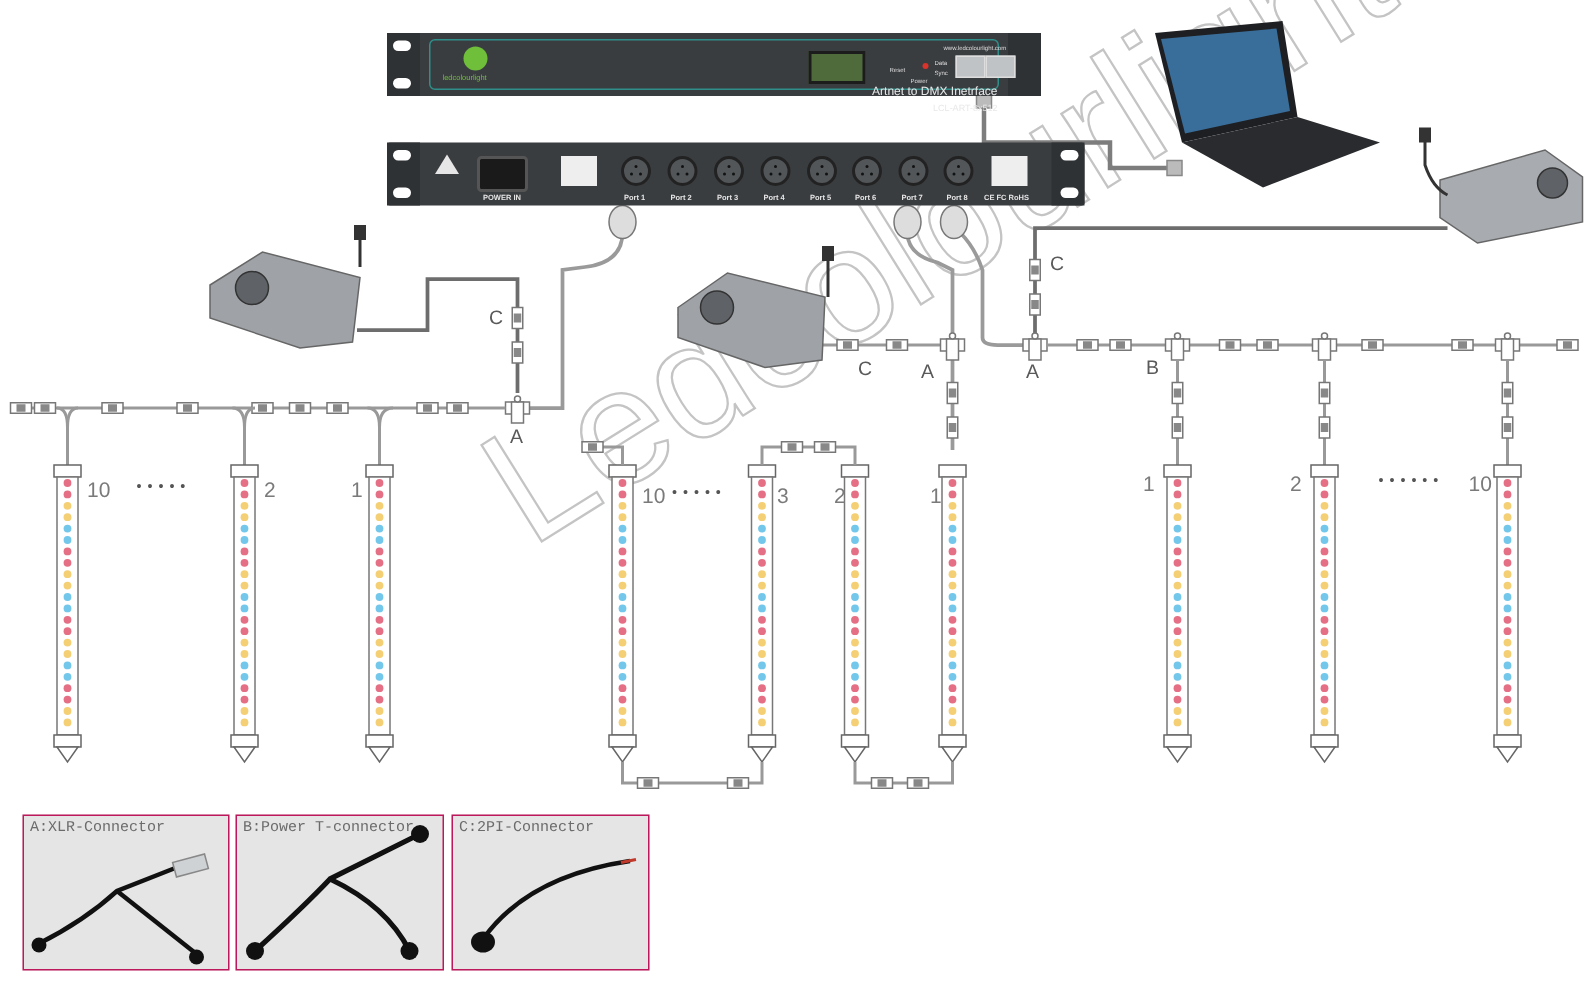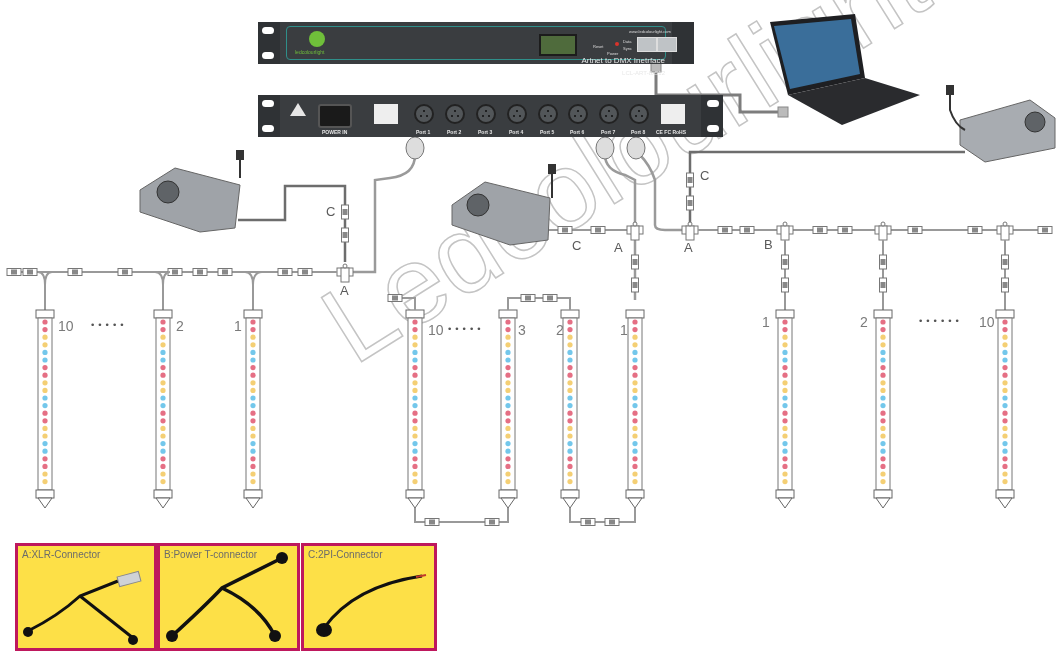--- a/index.html
+++ b/index.html
@@ -12,21 +12,21 @@
   .rack{position:absolute;background:#3a3d40;border-radius:2px;}
   .rack .ear{position:absolute;top:0;bottom:0;width:22px;background:#2f3235;}
   .rack .hole{position:absolute;width:12px;height:7px;background:#fff;border-radius:4px;}
   .front-panel{position:absolute;left:28px;right:28px;top:4px;bottom:4px;border:1px solid #2f8f8a;border-radius:4px;}
   .front-title{position:absolute;left:0;right:0;text-align:right;color:#e8e8e8;font-weight:normal;margin-top:23px;}
   .lcd{position:absolute;background:#4f6b3c;border:2px solid #1c1c1c;}
   .rj{position:absolute;width:18px;height:13px;background:#bfc3c6;border:1px solid #ddd;}
   .xlr{position:absolute;width:16px;height:16px;border-radius:50%;background:#525659;border:2px solid #222;}
   .xlr::after{content:"";position:absolute;left:4px;top:9px;width:2px;height:2px;background:#111;border-radius:1px;box-shadow:6px 0 0 #111,3px -5px 0 #111;}
   .portlbl{position:absolute;font-size:5px;color:#e5e5e5;font-weight:bold;}
-  .legend-box{position:absolute;border:3px solid #be185d;background:#fde047;}
+  .legend-box{position:absolute;border:1px solid #be185d;background:#e5e5e5;font-family:Liberation Mono, monospace;}
   .legend-title{position:absolute;left:4px;top:3px;font-size:10px;color:#6b6b6b;}
   .watermark{position:absolute;left:300px;top:280px;font-size:110px;color:transparent;-webkit-text-stroke:1.5px #c4c4c4;transform:rotate(-32deg);transform-origin:left top;white-space:nowrap;font-family:"Liberation Sans",sans-serif;}
 </style>
 </head>
 <body>
 
 <div class="watermark">Ledcolourlight</div>
 
 <svg width="1059" height="670">
   <defs>

